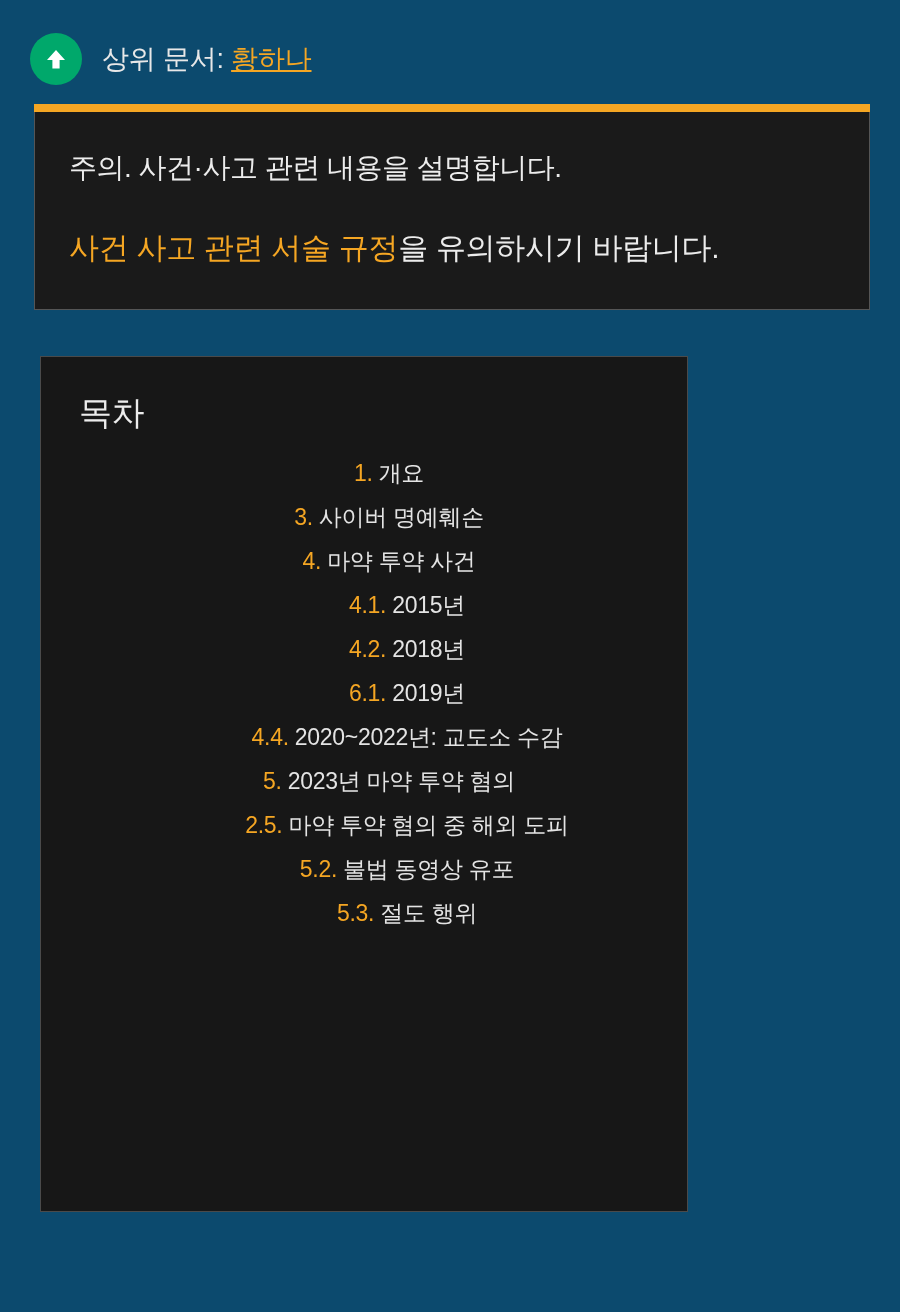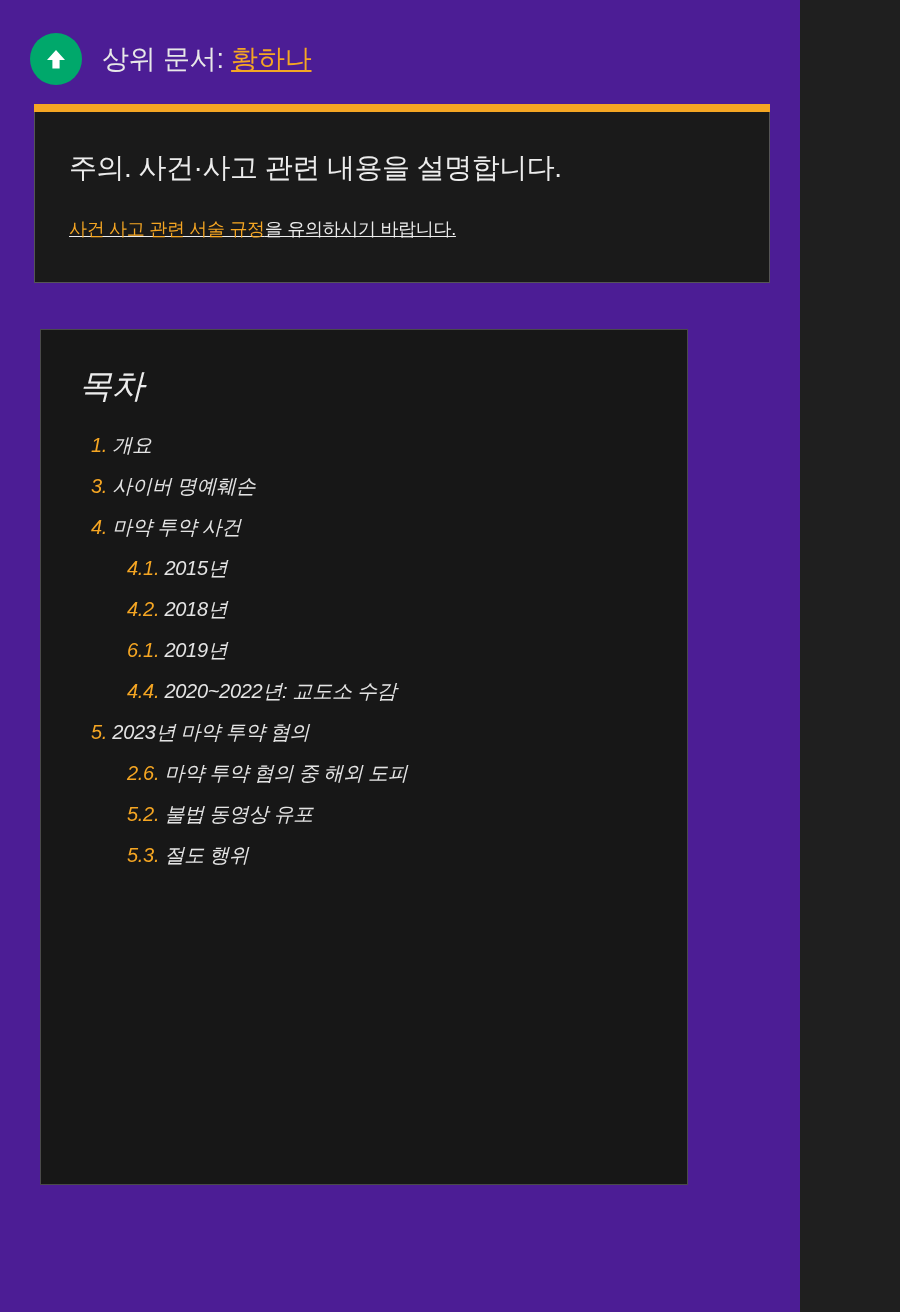--- a/index.html
+++ b/index.html
@@ -6,24 +6,24 @@
     margin: 0;
     padding: 0;
     background: #1f1f1f;
     width: 900px;
     height: 1312px;
     overflow: hidden;
     font-family: "Liberation Sans", sans-serif;
   }
 
   .page {
-    width: 800px;
+    width: 900px;
     height: 1312px;
     position: relative;
-    background: #4c1d95;
+    background: #0c4a6e;
   }
 
   
   .parent-doc {
     display: flex;
     align-items: center;
     padding: 52px 0 0 30px;
     height: 66px;
     box-sizing: border-box;
   }
@@ -72,66 +72,65 @@
   }
 
   .notice-title {
     font-size: 28px;
     color: #ececec;
     letter-spacing: -0.5px;
     line-height: 1.3;
   }
 
   .notice-sub {
-    margin-top: 31px;
-    font-size: 18px;
+    margin-top: 42px;
+    font-size: 30px;
     color: #ececec;
     letter-spacing: -0.3px;
     line-height: 1.35;
-    text-decoration: underline;
   }
 
   .notice-sub a {
     color: #f5a623;
     text-decoration: none;
   }
 
   
   .toc {
     margin: 46px 0 0 40px;
     width: 648px;
     border: 1px solid #4a4a4a;
     background: #171717;
     box-sizing: border-box;
     padding: 34px 0 30px 0;
     min-height: 856px;
-    font-style: italic;
   }
 
   .toc-title {
     font-size: 33px;
     color: #ececec;
     padding-left: 38px;
     letter-spacing: -0.5px;
   }
 
   .toc-list {
     margin: 26px 0 0 0;
     padding: 0;
     list-style: none;
   }
 
   .toc-item {
-    font-size: 20px;
+    font-size: 23px;
     line-height: 1.0;
     color: #e4e4e4;
     padding: 0 0 0 50px;
     margin-bottom: 21px;
     white-space: nowrap;
     letter-spacing: -0.3px;
+    text-align: center;
   }
 
   .toc-item.lvl2 {
     padding-left: 86px;
   }
 
   .toc-num {
     color: #f5a623;
   }
 
@@ -167,19 +166,19 @@
     <div class="toc-title">목차</div>
     <ul class="toc-list">
       <li class="toc-item"><span class="toc-num">1.</span> <span class="toc-label">개요</span></li>
       <li class="toc-item"><span class="toc-num">3.</span> <span class="toc-label">사이버 명예훼손</span></li>
       <li class="toc-item"><span class="toc-num">4.</span> <span class="toc-label">마약 투약 사건</span></li>
       <li class="toc-item lvl2"><span class="toc-num">4.1.</span> <span class="toc-label">2015년</span></li>
       <li class="toc-item lvl2"><span class="toc-num">4.2.</span> <span class="toc-label">2018년</span></li>
       <li class="toc-item lvl2"><span class="toc-num">6.1.</span> <span class="toc-label">2019년</span></li>
       <li class="toc-item lvl2"><span class="toc-num">4.4.</span> <span class="toc-label">2020~2022년: 교도소 수감</span></li>
       <li class="toc-item"><span class="toc-num">5.</span> <span class="toc-label">2023년 마약 투약 혐의</span></li>
-      <li class="toc-item lvl2"><span class="toc-num">2.6.</span> <span class="toc-label">마약 투약 혐의 중 해외 도피</span></li>
+      <li class="toc-item lvl2"><span class="toc-num">2.5.</span> <span class="toc-label">마약 투약 혐의 중 해외 도피</span></li>
       <li class="toc-item lvl2"><span class="toc-num">5.2.</span> <span class="toc-label">불법 동영상 유포</span></li>
       <li class="toc-item lvl2"><span class="toc-num">5.3.</span> <span class="toc-label">절도 행위</span></li>
     </ul>
   </div>
 
 </div>
 
 </body></html>

